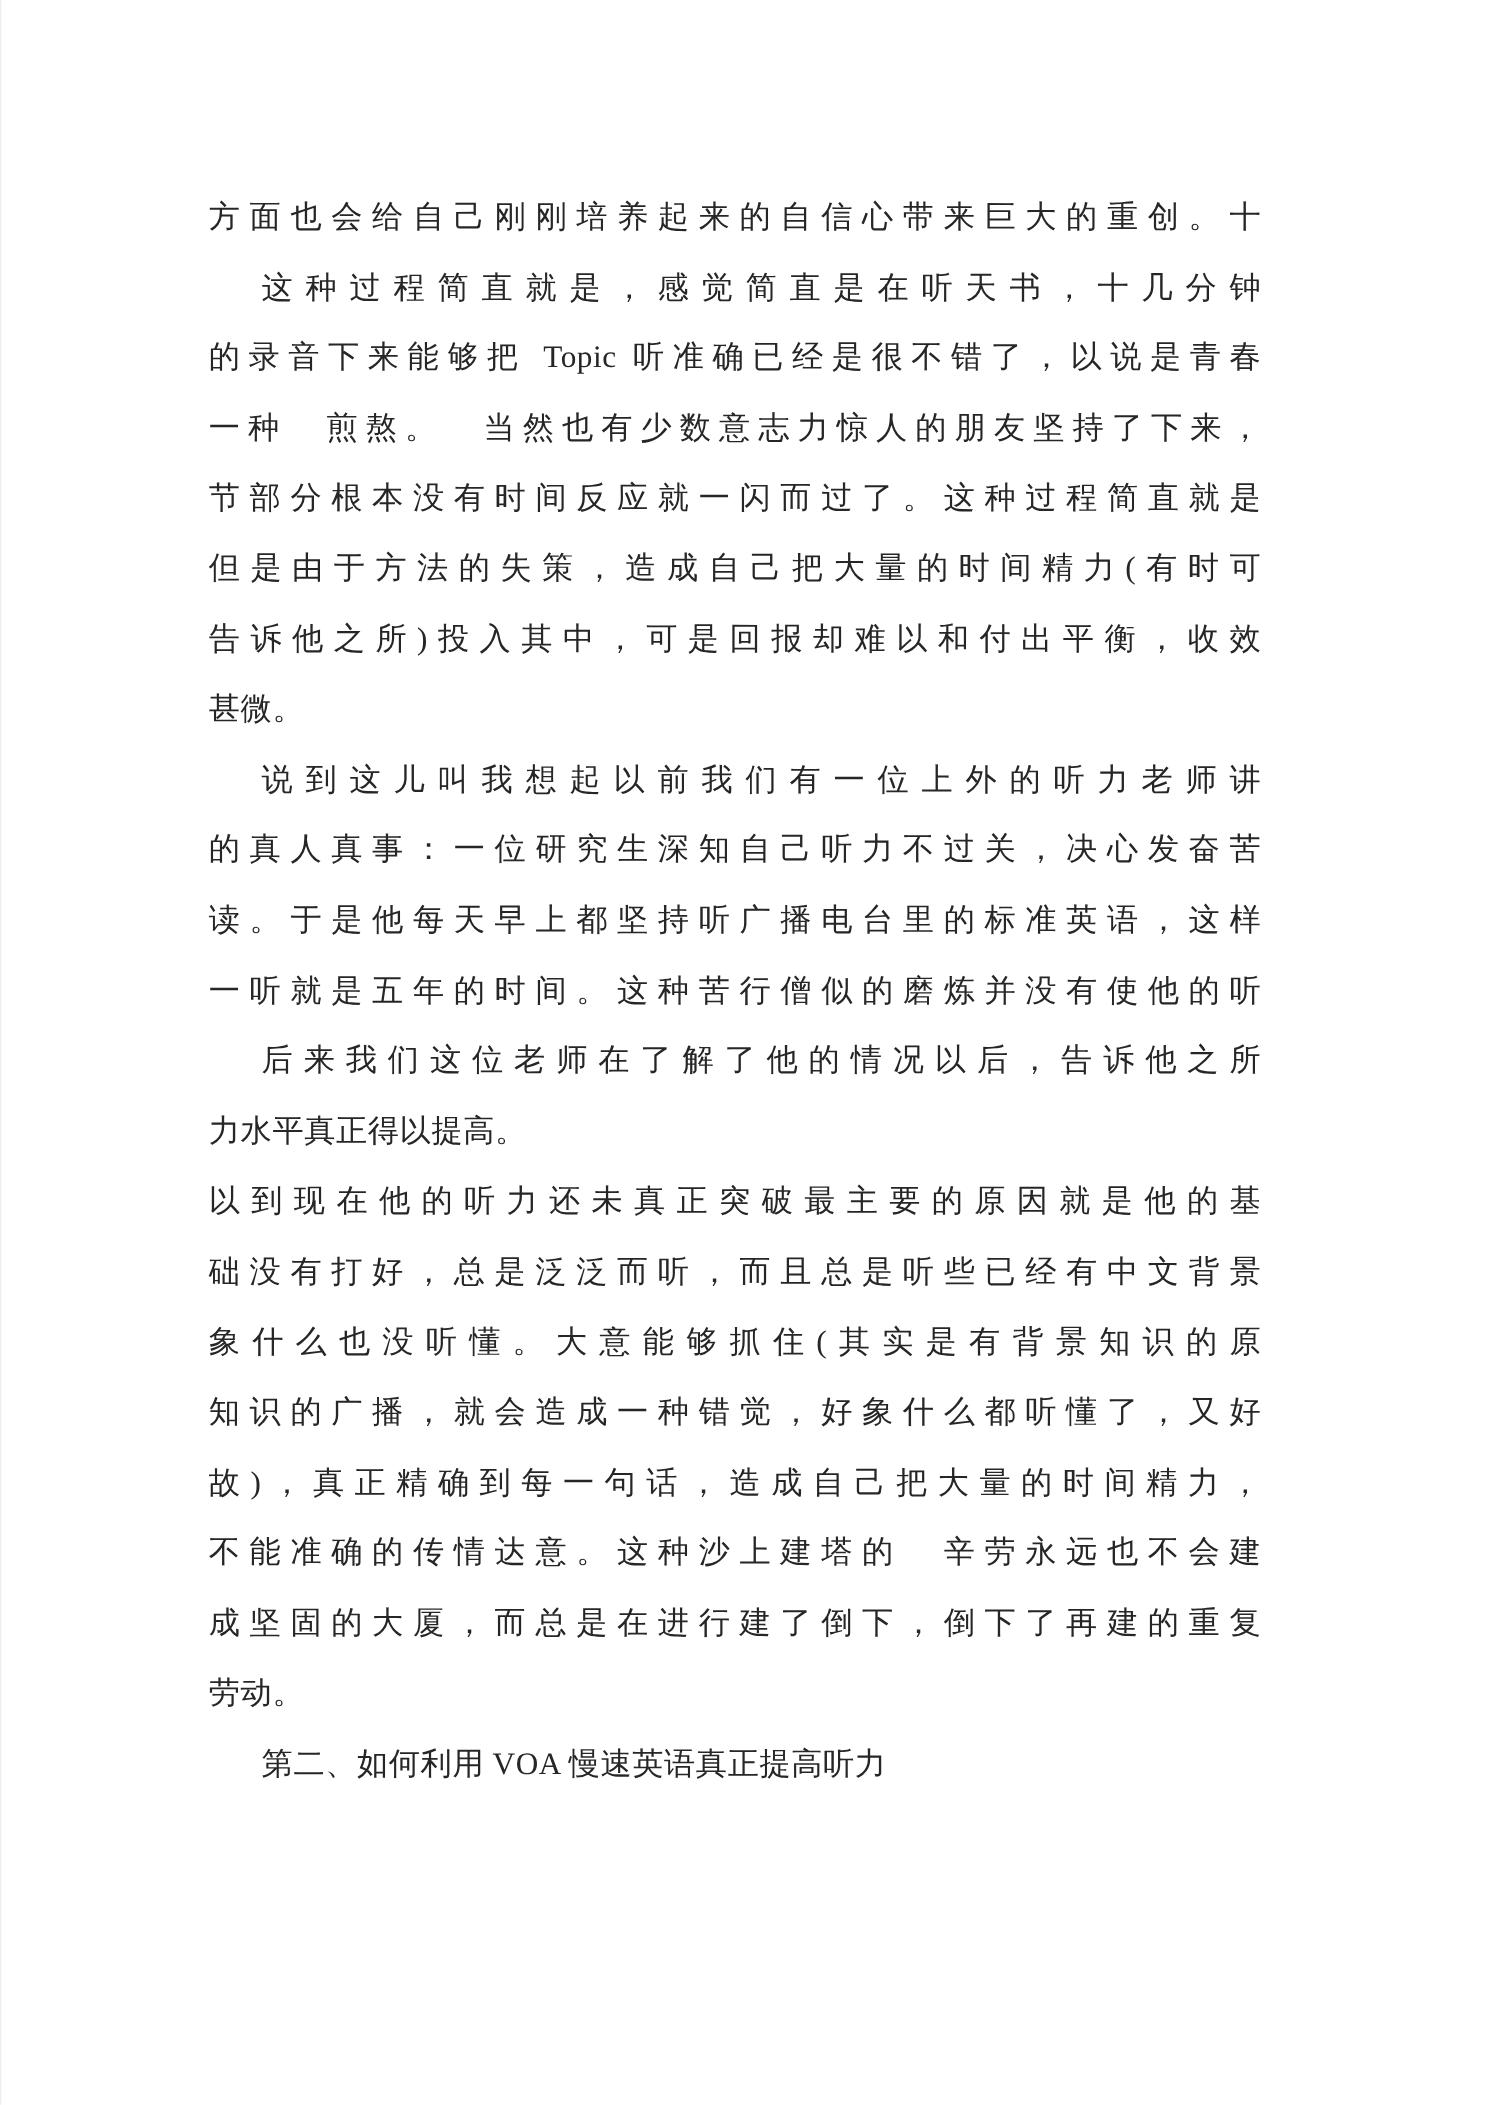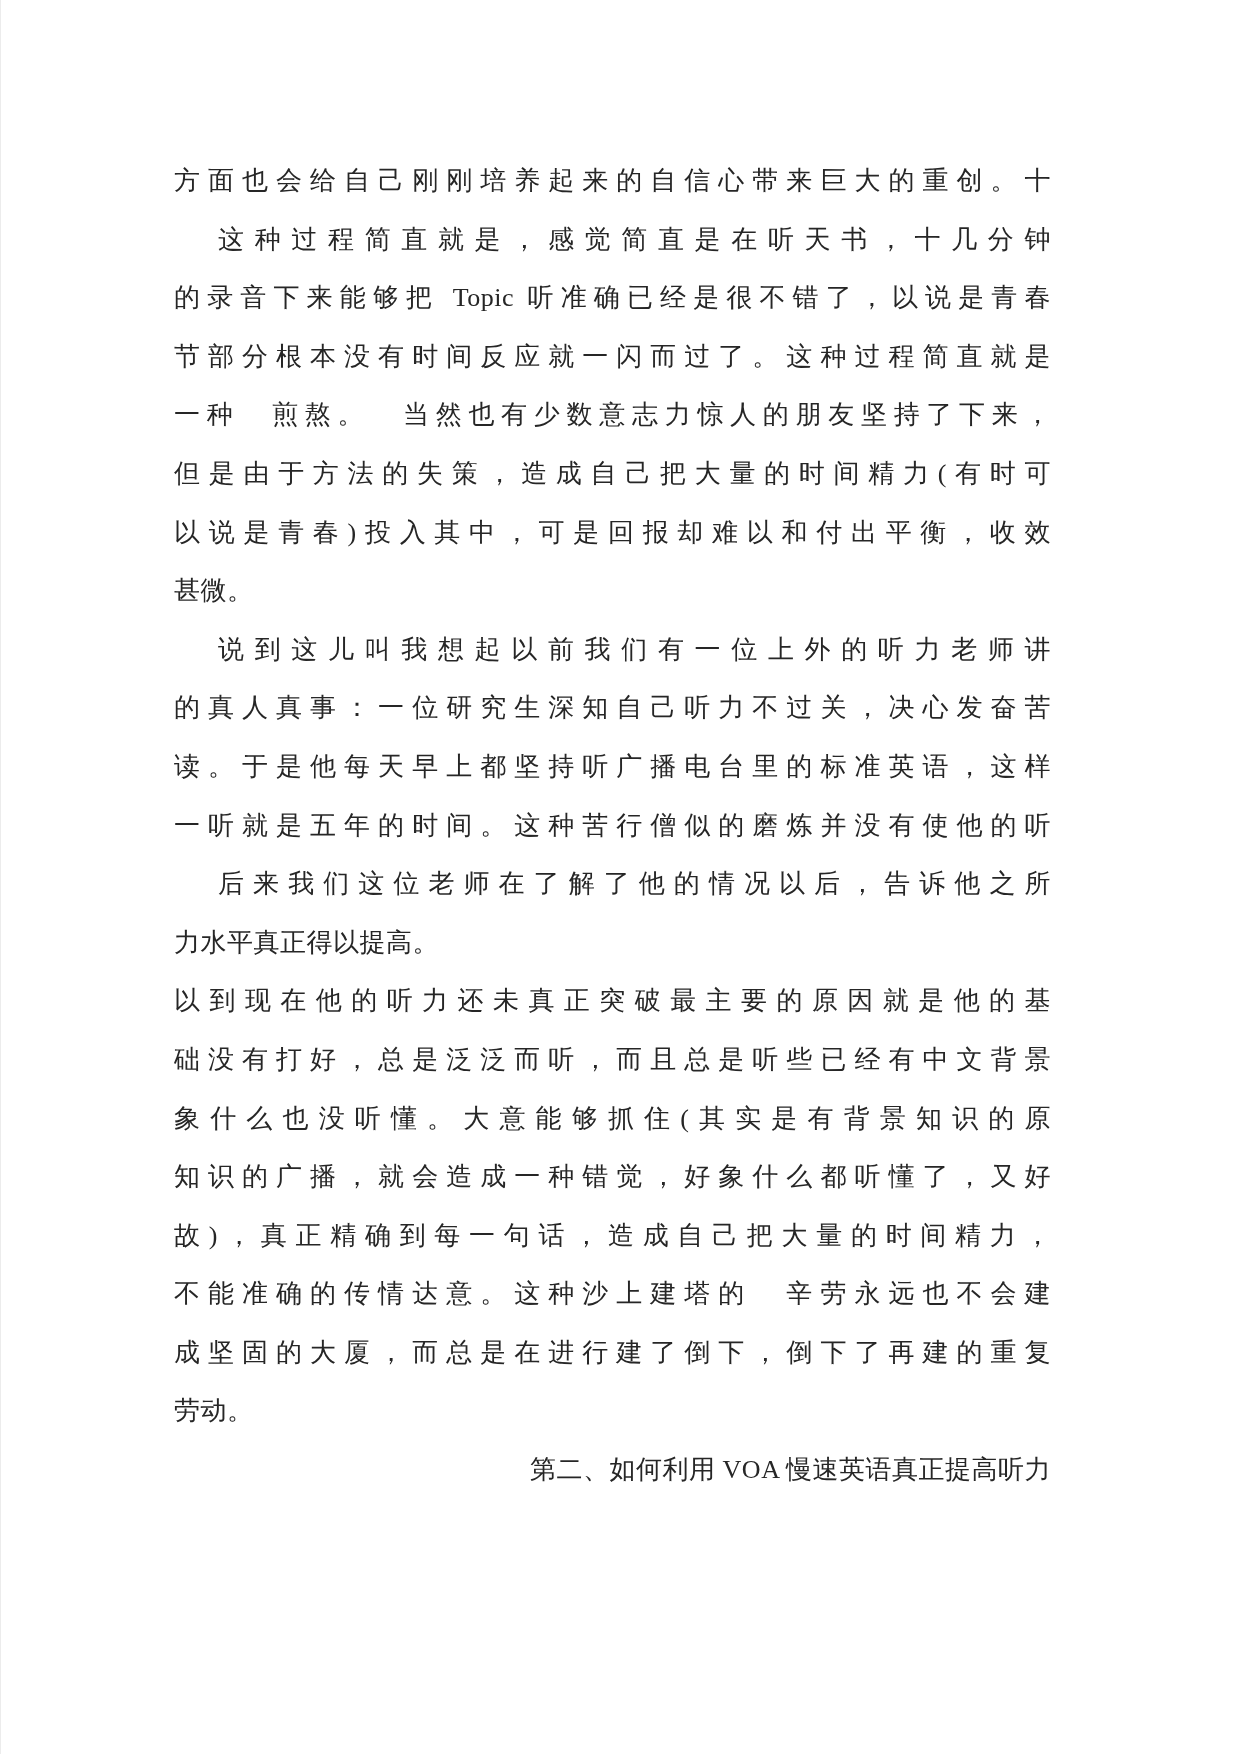--- a/index.html
+++ b/index.html
@@ -32,35 +32,34 @@
     white-space: pre;
     text-align: left;
   }
   .line.full {
     white-space: normal;
     text-align: justify;
     text-align-last: justify;
   }
   .line.indent {
     padding-left: 44px;
-    text-align: right;
   }
 </style>
 </head>
 <body>
 
 <div class="page">
   <div class="doc">
       <div class="line full">方面也会给自己刚刚培养起来的自信心带来巨大的重创。十</div>
       <div class="line full indent">这种过程简直就是，感觉简直是在听天书，十几分钟</div>
       <div class="line full">的录音下来能够把 Topic 听准确已经是很不错了，以说是青春</div>
+      <div class="line full">一种　煎熬。　当然也有少数意志力惊人的朋友坚持了下来，</div>
       <div class="line full">节部分根本没有时间反应就一闪而过了。这种过程简直就是</div>
-      <div class="line full">一种　煎熬。　当然也有少数意志力惊人的朋友坚持了下来，</div>
       <div class="line full">但是由于方法的失策，造成自己把大量的时间精力(有时可</div>
-      <div class="line full">以说是青春)投入其中，可是回报却难以和付出平衡，收效</div>
+      <div class="line full">告诉他之所)投入其中，可是回报却难以和付出平衡，收效</div>
       <div class="line">甚微。</div>
       <div class="line full indent">说到这儿叫我想起以前我们有一位上外的听力老师讲</div>
       <div class="line full">的真人真事：一位研究生深知自己听力不过关，决心发奋苦</div>
       <div class="line full">读。于是他每天早上都坚持听广播电台里的标准英语，这样</div>
       <div class="line full">一听就是五年的时间。这种苦行僧似的磨炼并没有使他的听</div>
       <div class="line full indent">后来我们这位老师在了解了他的情况以后，告诉他之所</div>
       <div class="line">力水平真正得以提高。</div>
       <div class="line full">以到现在他的听力还未真正突破最主要的原因就是他的基</div>
       <div class="line full">础没有打好，总是泛泛而听，而且总是听些已经有中文背景</div>
       <div class="line full">象什么也没听懂。大意能够抓住(其实是有背景知识的原</div>

